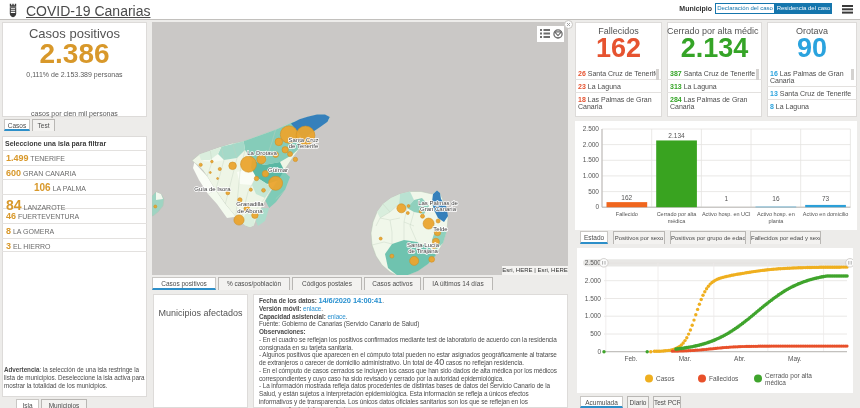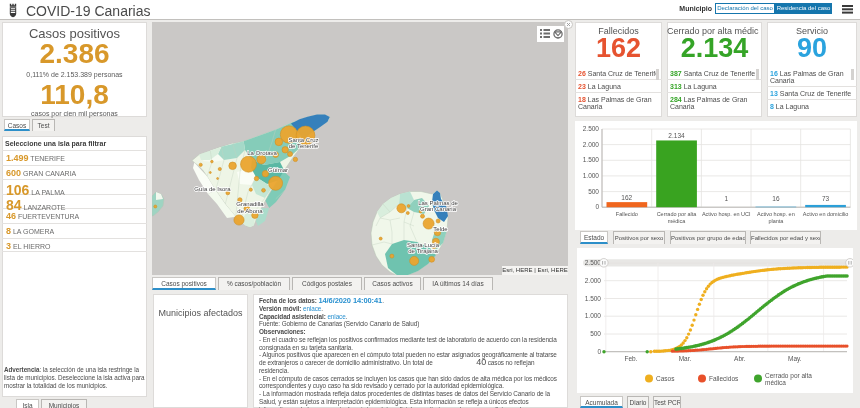--- a/index.html
+++ b/index.html
@@ -20,42 +20,41 @@
 </head>
 <body>
 <div id="page">
 
   <div class="abs" style="left:0;top:0;width:860px;height:20px;background:#ffffff;border-bottom:1px solid #c2c0bd;"></div>
   <svg class="abs" style="left:7px;top:3px;" width="12" height="15" viewBox="0 0 12 15">
     <path d="M2.8 2.8 L2.8 0.8 L4.2 0.8 L4.2 2.2 L5.3 2.2 L5.3 0.8 L6.7 0.8 L6.7 2.2 L7.8 2.2 L7.8 0.8 L9.2 0.8 L9.2 2.8 L9.2 3.8 L2.8 3.8 Z" fill="#3a3a3a"></path>
     <path d="M2.8 4.3 L9.2 4.3 L9.2 10.5 Q9.2 13.2 6 14.3 Q2.8 13.2 2.8 10.5 Z" fill="#3a3a3a"></path>
     <path d="M3.8 5.3 h4.4 v1 h-4.4 z M3.8 7.2 h4.4 v1 h-4.4 z M3.8 9.1 h4.4 v1 h-4.4 z" fill="#fff"></path>
   </svg>
-  <div class="abs" style="left:26px;top:2.5px;font-size:14px;color:#4a4a4a;">COVID-19 Canarias</div>
+  <div class="abs" style="left:26px;top:2.5px;font-size:14px;color:#4a4a4a;text-decoration:underline;">COVID-19 Canarias</div>
   <div class="abs" style="left:672px;top:5px;width:40px;text-align:right;font-size:7px;font-weight:bold;color:#323232;">Municipio</div>
   <div class="abs" style="left:715px;top:3px;width:60px;height:11px;background:#fff;border:1px solid #1576ad;color:#1576ad;font-size:6px;text-align:center;line-height:9px;white-space:nowrap;overflow:hidden;">Declaración del caso</div>
   <div class="abs" style="left:775px;top:3px;width:57px;height:11px;background:#1576ad;border:1px solid #1576ad;color:#fff;font-size:6px;text-align:center;line-height:9px;white-space:nowrap;overflow:hidden;">Residencia del caso</div>
   <div class="abs" style="left:842px;top:5px;width:11px;height:1.7px;background:#3a3a3a;box-shadow:0 3.3px 0 #3a3a3a, 0 6.6px 0 #3a3a3a;"></div>
 
   <div class="panel" style="left:2px;top:22px;width:145px;height:95px;"></div>
   <div class="abs" style="left:2px;top:26px;width:145px;text-align:center;font-size:13px;color:#545454;">Casos positivos</div>
   <div class="abs num-orange" style="left:2px;top:38px;width:145px;text-align:center;font-size:28px;font-weight:bold;">2.386</div>
   <div class="abs" style="left:2px;top:71px;width:145px;text-align:center;font-size:7px;color:#5a5a5a;">0,111% de 2.153.389 personas</div>
-  <div class="abs num-orange" style="left:2px;top:79px;width:145px;text-align:center;font-size:28px;font-weight:bold;">110,8</div>
   <div class="abs" style="left:2px;top:110px;width:145px;text-align:center;font-size:7px;color:#5a5a5a;">casos por cien mil personas</div>
 
   <div class="tab active" style="left:4px;top:119px;width:26px;height:12px;">Casos</div>
   <div class="tab" style="left:32px;top:119px;width:23px;height:12px;">Test</div>
 
   <div class="panel" style="left:2px;top:136px;width:145px;height:261px;"></div>
   <div class="abs" style="left:5px;top:140px;font-size:7px;font-weight:bold;color:#3c3c3c;">Seleccione una isla para filtrar</div>
   <div class="abs" style="left:2px;top:150px;width:145px;">
     <div style="border-top:1px solid #e3e1df;height:14.6px;padding:2px 0 0 4px;font-size:7px;color:#6b6b6b;"><span class="num-orange" style="font-size:9px;font-weight:bold;">1.499</span> TENERIFE</div>
     <div style="border-top:1px solid #e3e1df;height:14.6px;padding:2px 0 0 4px;font-size:7px;color:#6b6b6b;"><span class="num-orange" style="font-size:9px;font-weight:bold;">600</span> GRAN CANARIA</div>
-    <div style="border-top:1px solid #e3e1df;height:14.6px;padding:2px 0 0 4px;font-size:7px;color:#6b6b6b;"><span class="num-orange" style="font-size:14px;font-weight:bold;">106</span> LA PALMA</div>
+    <div style="border-top:1px solid #e3e1df;height:14.6px;padding:2px 0 0 4px;font-size:7px;color:#6b6b6b;"><span class="num-orange" style="font-size:10px;font-weight:bold;margin-left:28px;">106</span> LA PALMA</div>
     <div style="border-top:1px solid #e3e1df;height:14.6px;padding:2px 0 0 4px;font-size:7px;color:#6b6b6b;"><span class="num-orange" style="font-size:14px;font-weight:bold;">84</span> LANZAROTE</div>
     <div style="border-top:1px solid #e3e1df;height:14.6px;padding:2px 0 0 4px;font-size:7px;color:#6b6b6b;"><span class="num-orange" style="font-size:9px;font-weight:bold;">46</span> FUERTEVENTURA</div>
     <div style="border-top:1px solid #e3e1df;height:14.6px;padding:2px 0 0 4px;font-size:7px;color:#6b6b6b;"><span class="num-orange" style="font-size:9px;font-weight:bold;">8</span> LA GOMERA</div>
     <div style="border-top:1px solid #e3e1df;border-bottom:1px solid #e3e1df;height:14.6px;padding:2px 0 0 4px;font-size:7px;color:#6b6b6b;"><span class="num-orange" style="font-size:9px;font-weight:bold;">3</span> EL HIERRO</div>
   </div>
   <div class="abs" style="left:4px;top:366px;width:141px;font-size:6.3px;letter-spacing:-0.05px;line-height:7.8px;color:#4c4c4c;"><b>Advertencia</b>: la selección de una isla restringe la lista de municipios. Deseleccione la isla activa para mostrar la totalidad de los municipios.</div>
   <div class="tab active" style="left:16px;top:399px;width:23px;height:12px;">Isla</div>
   <div class="tab" style="left:41px;top:399px;width:46px;height:12px;">Municipios</div>
 
   <div class="abs" style="left:152px;top:22px;width:416px;height:253px;background:#cac8c6;overflow:hidden;">
@@ -190,21 +189,21 @@
   <div class="abs" style="left:153px;top:308px;width:95px;text-align:center;font-size:9px;color:#545454;">Municipios afectados</div>
 
   <div class="panel" style="left:253px;top:294px;width:315px;height:114px;overflow:hidden;"></div>
   <div class="abs" style="left:259px;top:297px;width:303px;font-size:6.4px;line-height:7.75px;letter-spacing:-0.1px;color:#4c4c4c;">
     <div><b>Fecha de los datos:</b> <b style="color:#2a91d0;font-size:7.5px;">14/6/2020 14:00:41</b>.</div>
     <div><b>Versión móvil:</b> <span style="color:#2a91d0;">enlace</span>.</div>
     <div><b>Capacidad asistencial:</b> <span style="color:#2a91d0;">enlace</span>.</div>
     <div>Fuente: Gobierno de Canarias (Servicio Canario de Salud)</div>
     <div><b>Observaciones:</b></div>
     <div>- En el cuadro se reflejan los positivos confirmados mediante test de laboratorio de acuerdo con la residencia consignada en su tarjeta sanitaria.</div>
-    <div>- Algunos positivos que aparecen en el cómputo total pueden no estar asignados geográficamente al tratarse de extranjeros o carecer de domicilio administrativo. Un total de <span style="font-size:9px;margin-left:42px;">40</span> casos no reflejan residencia.</div>
+    <div>- Algunos positivos que aparecen en el cómputo total pueden no estar asignados geográficamente al tratarse de extranjeros o carecer de domicilio administrativo. Un total de <span style="font-size:9px;">40</span> casos no reflejan residencia.</div>
     <div>- En el cómputo de casos cerrados se incluyen los casos que han sido dados de alta médica por los médicos correspondientes y cuyo caso ha sido revisado y cerrado por la autoridad epidemiológica.</div>
     <div>- La información mostrada refleja datos procedentes de distintas bases de datos del Servicio Canario de la Salud, y están sujetos a interpretación epidemiológica. Esta información se refleja a únicos efectos informativos y de transparencia. Los únicos datos oficiales sanitarios son los que se reflejan en los correspondientes informes diarios.</div>
   </div>
 
   <div class="panel" style="left:575px;top:22px;width:87px;height:95px;"></div>
   <div class="abs" style="left:575px;top:26px;width:87px;text-align:center;font-size:9px;color:#545454;">Fallecidos</div>
   <div class="abs num-red" style="left:575px;top:33px;width:87px;text-align:center;font-size:27px;font-weight:bold;">162</div>
   <div class="abs" style="left:575px;top:67px;width:87px;font-size:7px;color:#4c4c4c;">
     <div style="border-bottom:1px solid #e3e1df;padding:3px 0 2px 3px;"><b class="num-red">26</b> Santa Cruz de Tenerife</div>
     <div style="border-bottom:1px solid #e3e1df;padding:3px 0 2px 3px;"><b class="num-red">23</b> La Laguna</div>
@@ -214,21 +213,21 @@
   <div class="panel" style="left:667px;top:22px;width:95px;height:95px;"></div>
   <div class="abs" style="left:667px;top:26px;width:117px;text-align:left;font-size:9px;color:#545454;white-space:nowrap;overflow:hidden;">Cerrado por alta médic</div>
   <div class="abs num-green" style="left:667px;top:33px;width:95px;text-align:center;font-size:27px;font-weight:bold;">2.134</div>
   <div class="abs" style="left:667px;top:67px;width:95px;font-size:7px;color:#4c4c4c;">
     <div style="border-bottom:1px solid #e3e1df;padding:3px 0 2px 3px;"><b class="num-green">387</b> Santa Cruz de Tenerife</div>
     <div style="border-bottom:1px solid #e3e1df;padding:3px 0 2px 3px;"><b class="num-green">313</b> La Laguna</div>
     <div style="padding:3px 0 2px 3px;"><b class="num-green">284</b> Las Palmas de Gran Canaria</div>
   </div>
 
   <div class="panel" style="left:767px;top:22px;width:90px;height:95px;"></div>
-  <div class="abs" style="left:767px;top:26px;width:90px;text-align:center;font-size:9px;color:#545454;">Servicio</div>
+  <div class="abs" style="left:767px;top:26px;width:90px;text-align:center;font-size:9px;color:#545454;">Orotava</div>
   <div class="abs num-blue" style="left:767px;top:33px;width:90px;text-align:center;font-size:27px;font-weight:bold;">90</div>
   <div class="abs" style="left:767px;top:67px;width:90px;font-size:7px;color:#4c4c4c;">
     <div style="border-bottom:1px solid #e3e1df;padding:3px 0 2px 3px;"><b class="num-blue">16</b> Las Palmas de Gran Canaria</div>
     <div style="border-bottom:1px solid #e3e1df;padding:3px 0 2px 3px;"><b class="num-blue">13</b> Santa Cruz de Tenerife</div>
     <div style="padding:3px 0 2px 3px;"><b class="num-blue">8</b> La Laguna</div>
   </div>
 
   <div class="abs" style="left:656px;top:69px;width:3px;height:11px;background:#d4d2d0;"></div>
   <div class="abs" style="left:756px;top:69px;width:3px;height:11px;background:#d4d2d0;"></div>
   <div class="abs" style="left:851px;top:69px;width:3px;height:11px;background:#d4d2d0;"></div>

